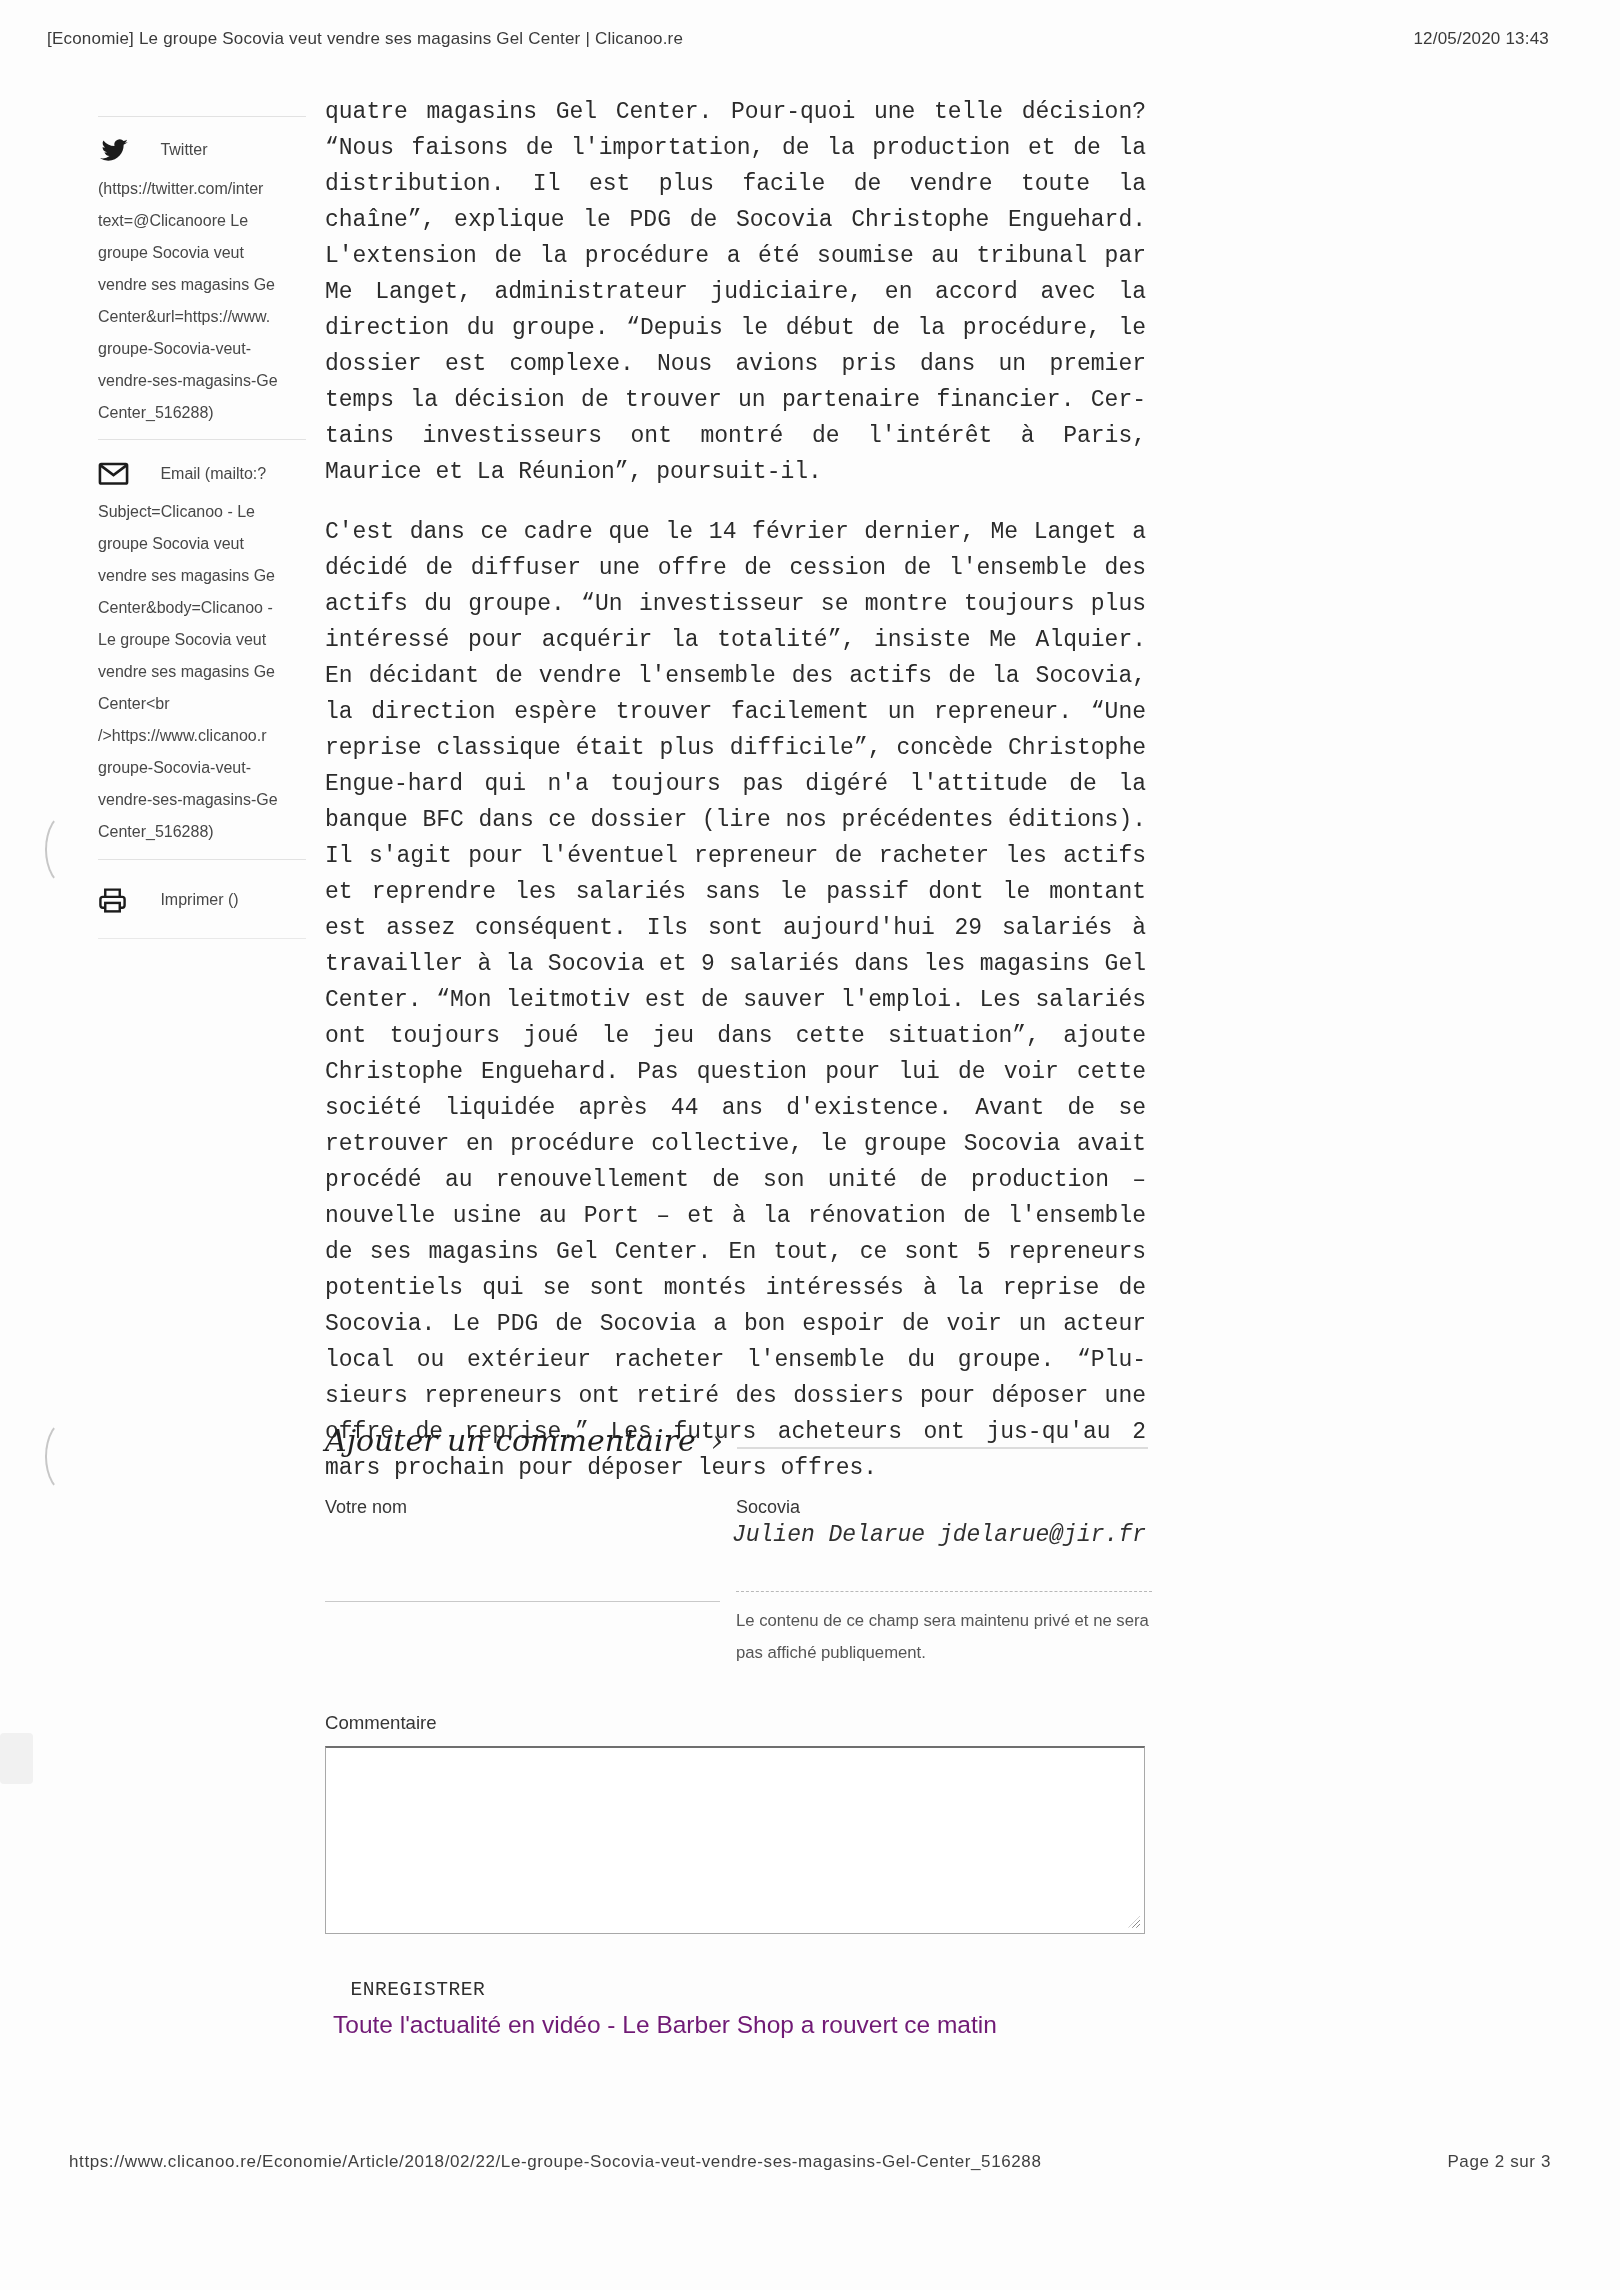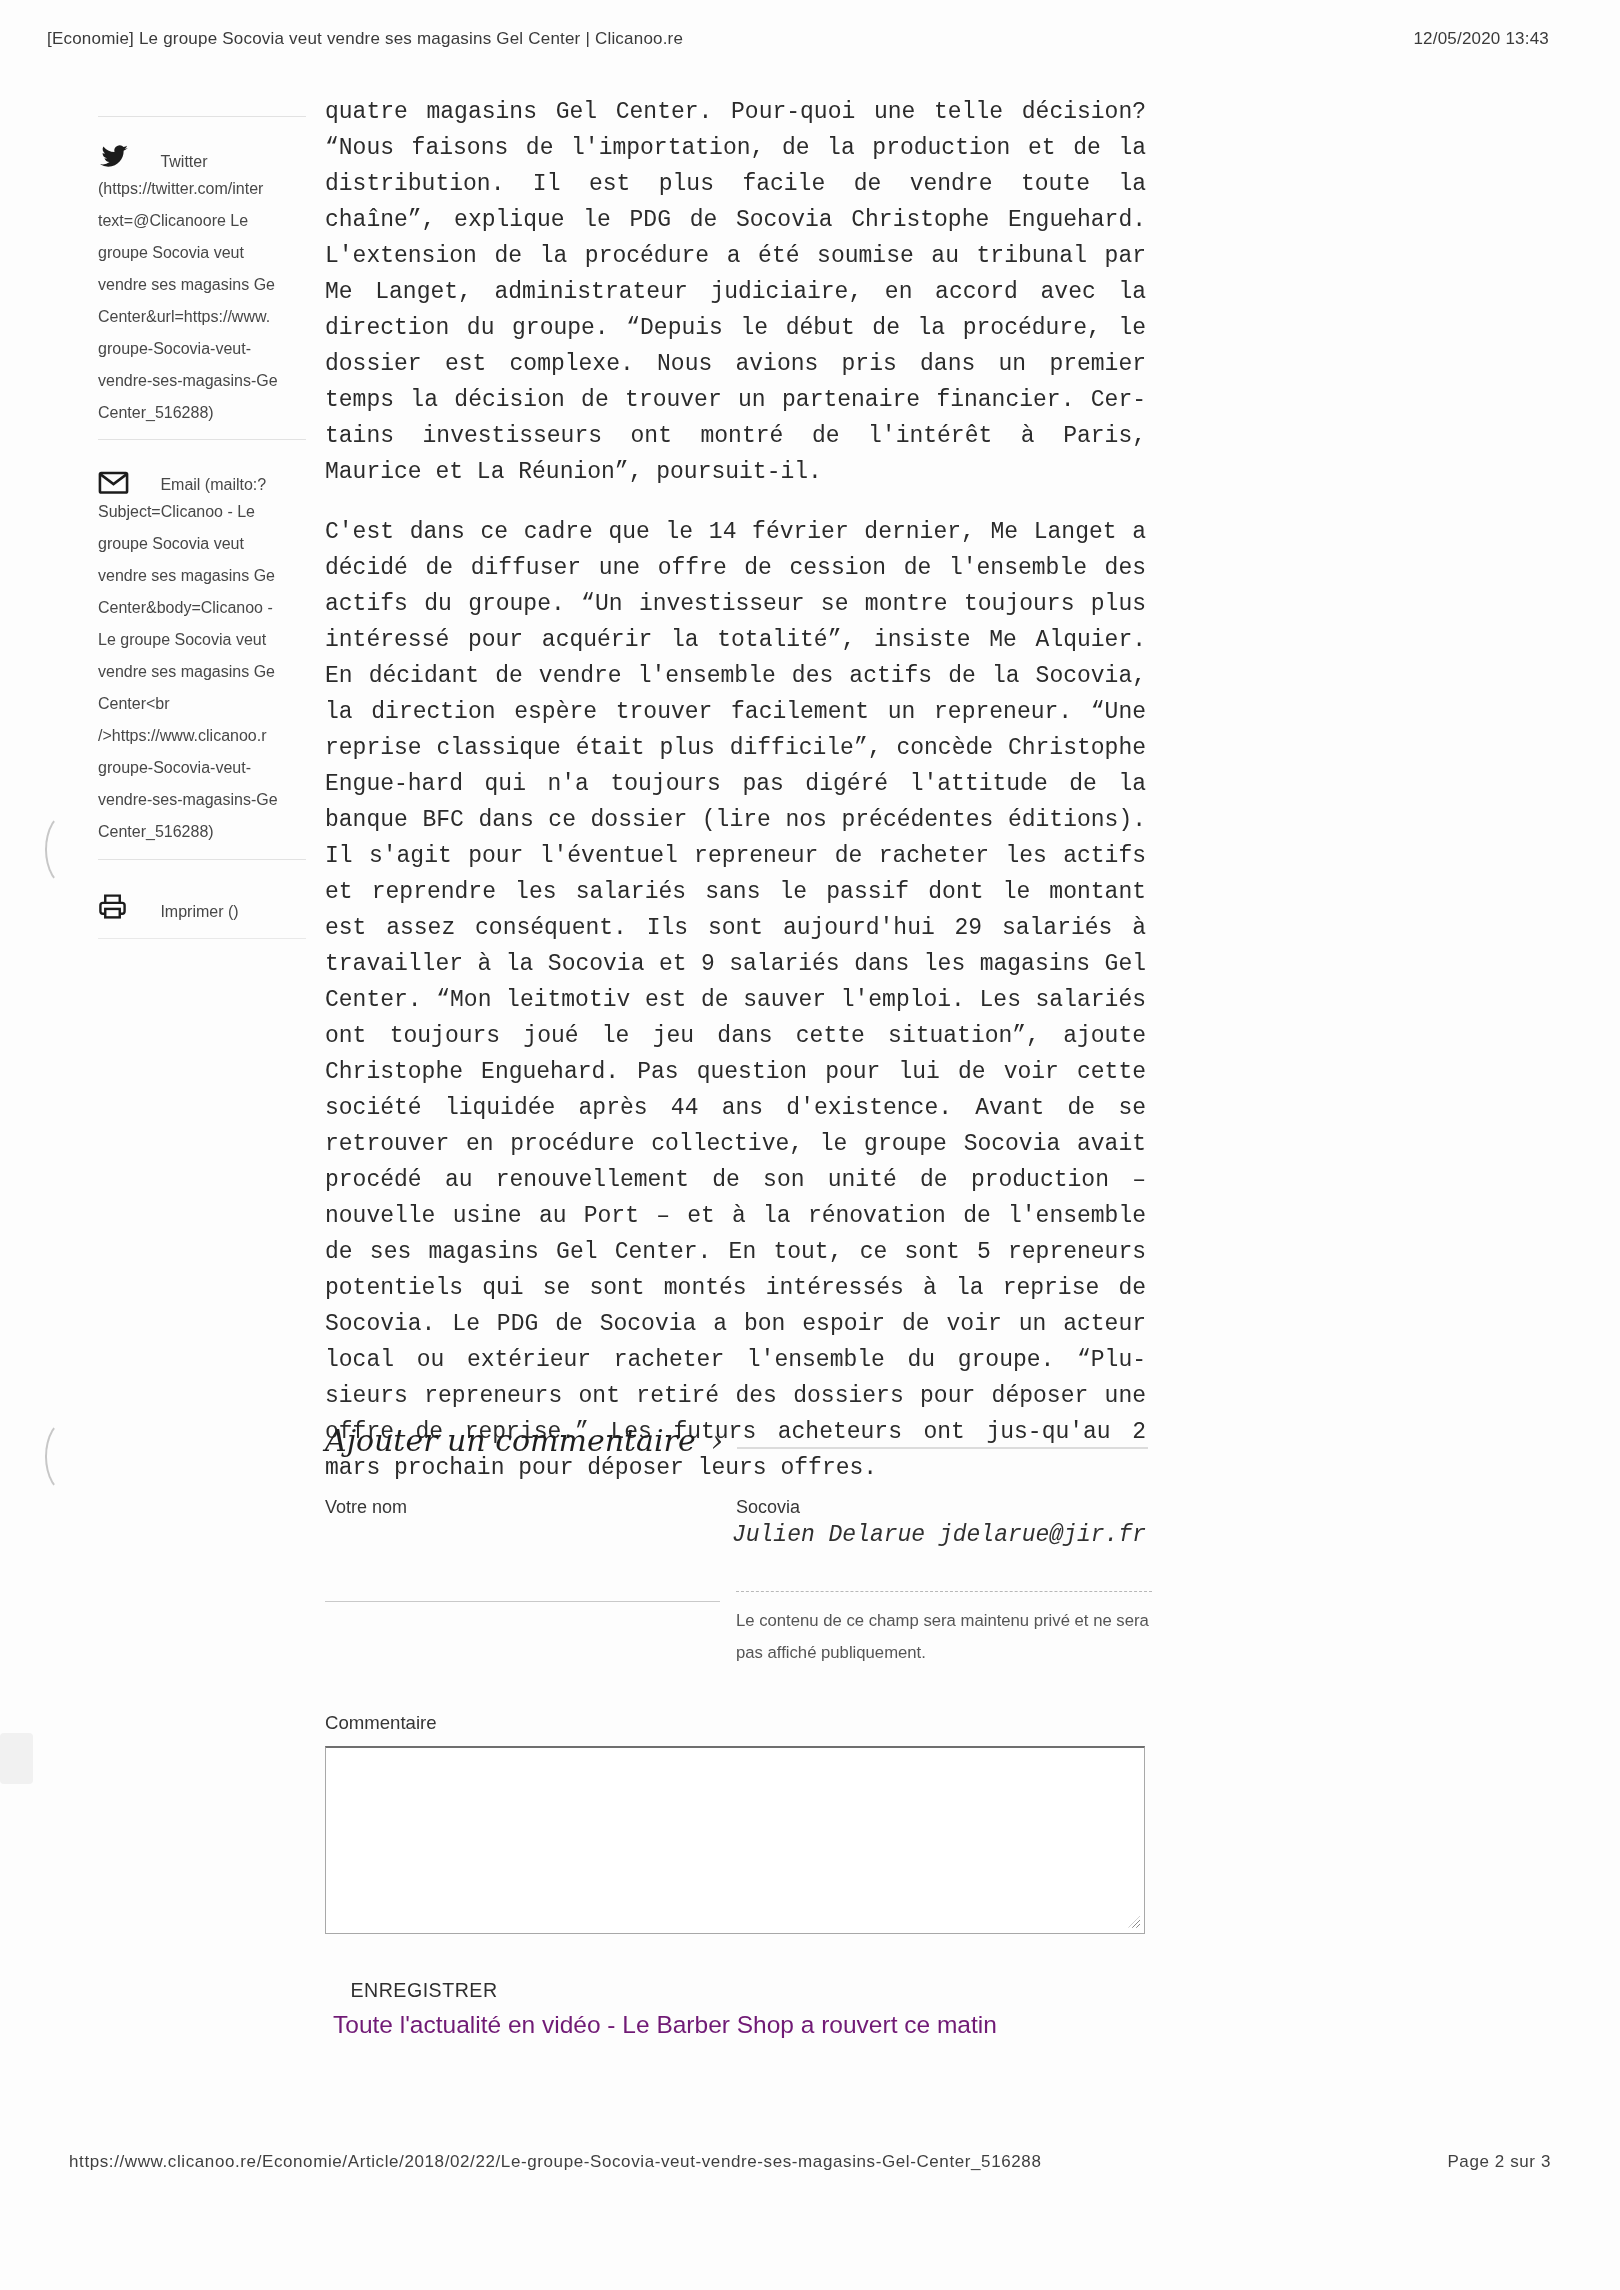--- a/index.html
+++ b/index.html
@@ -25,21 +25,21 @@
     font-size:17px;color:#3f3f3f;letter-spacing:0.6px;
   }
 
   
   .share-sidebar{
     position:absolute;left:98px;top:116px;width:208px;
     font-size:16px;color:#474747;
   }
   .share-item{border-top:1px solid #e2e2e2;padding:12.7px 0 10.8px 0;}
   .share-item:last-child{border-bottom:1px solid #e9e9e9;}
-  .share-item-head{display:flex;align-items:flex-end;min-height:41px;}
+  .share-item-head{display:flex;align-items:center;min-height:41px;}
   .share-item-head .icon{width:35px;flex:0 0 35px;display:flex;align-items:center;}
   .share-item-head .icon svg{display:block;}
   .share-item-head .lbl{margin-left:27.4px;white-space:nowrap;}
   .share-lines{white-space:pre;overflow:hidden;line-height:32px;margin-top:2px;}
   .share-item.small{padding:19.6px 0 17.6px 0;}
 
   
   .article{
     position:absolute;left:325px;top:94px;width:821px;
     font-family:Liberation Mono, monospace;
@@ -88,21 +88,21 @@
   }
   .textarea-wrap{position:relative;width:819px;}
   .resize-handle{
     position:absolute;right:3.9px;bottom:5.9px;width:11.8px;height:11.8px;
     background:repeating-linear-gradient(135deg,transparent 0 2px,#8a8a8a 2px 2.9px);
     clip-path:polygon(100% 0,100% 100%,0 100%);
     pointer-events:none;
   }
   .save-button{
     display:inline-block;margin:45px 0 0 25.5px;padding:0;border:none;background:transparent;
-    font-family:Liberation Sans, sans-serif;
+    font-family:Liberation Mono, monospace;
     font-size:19.6px;letter-spacing:0.5px;color:#2f2f2f;cursor:pointer;
   }
 
   
   .video-caption{
     position:absolute;left:333px;top:2011px;
     font-size:24.5px;color:#701a75;
   }
 
   

